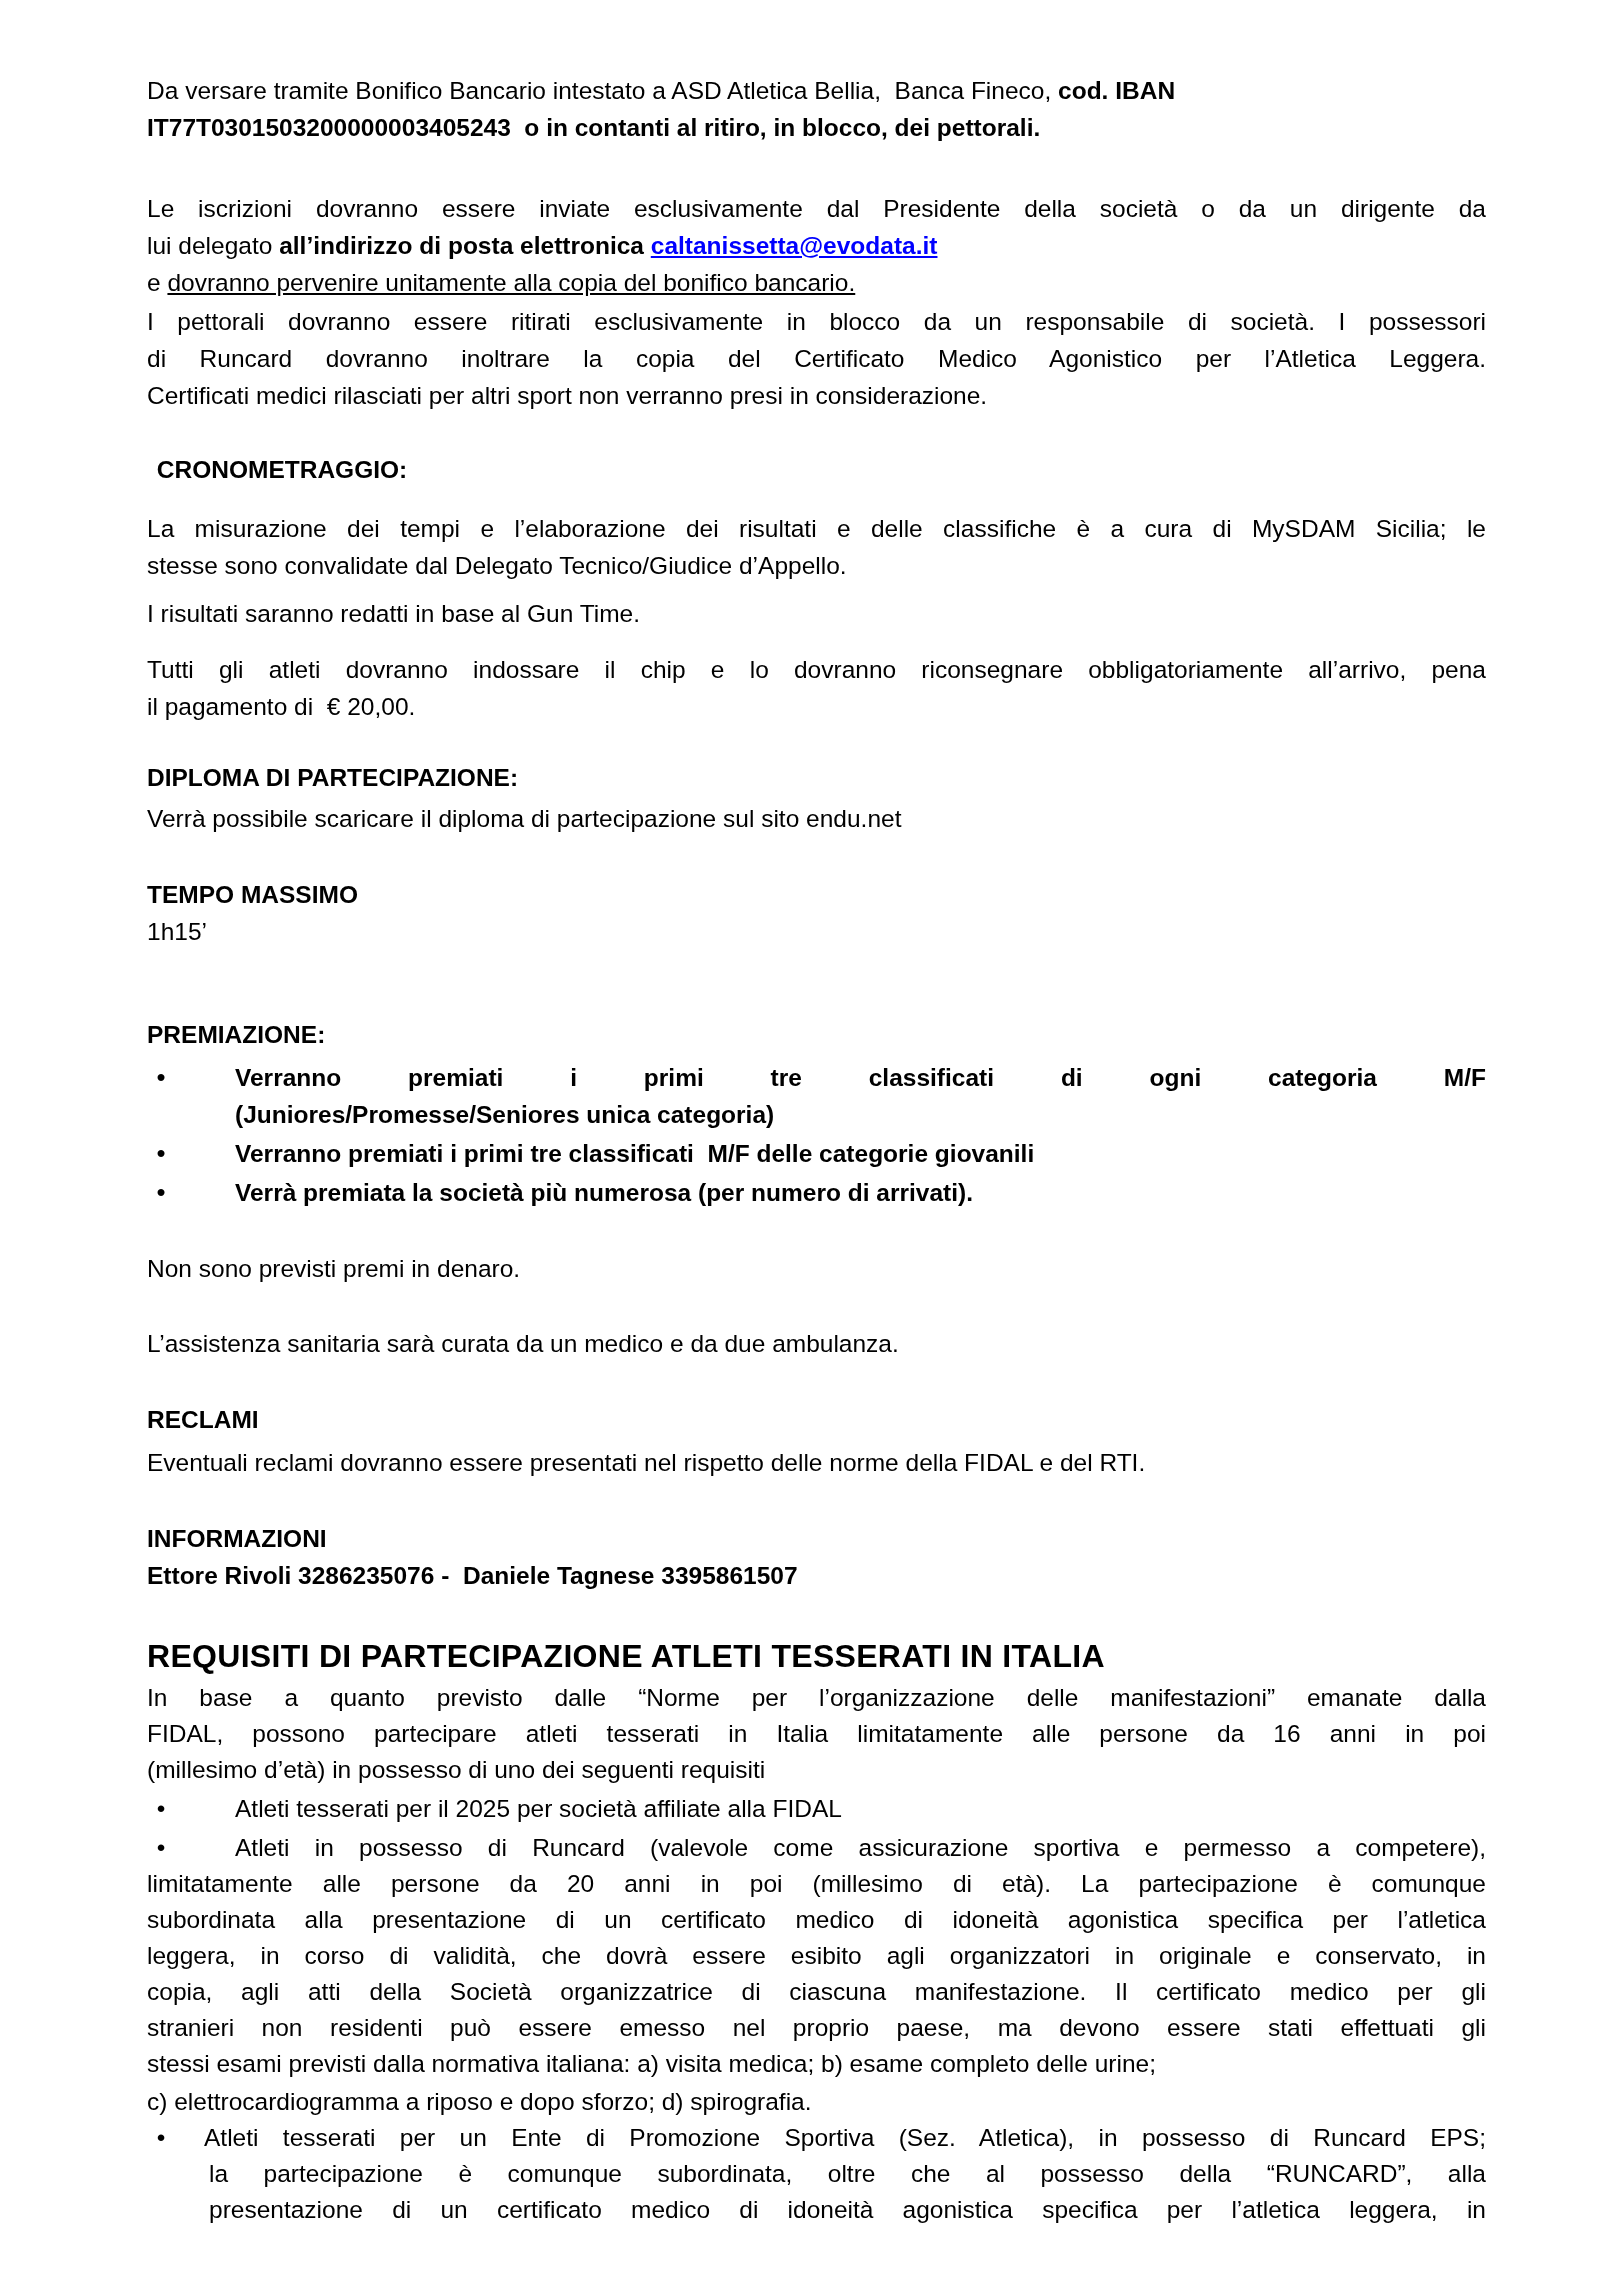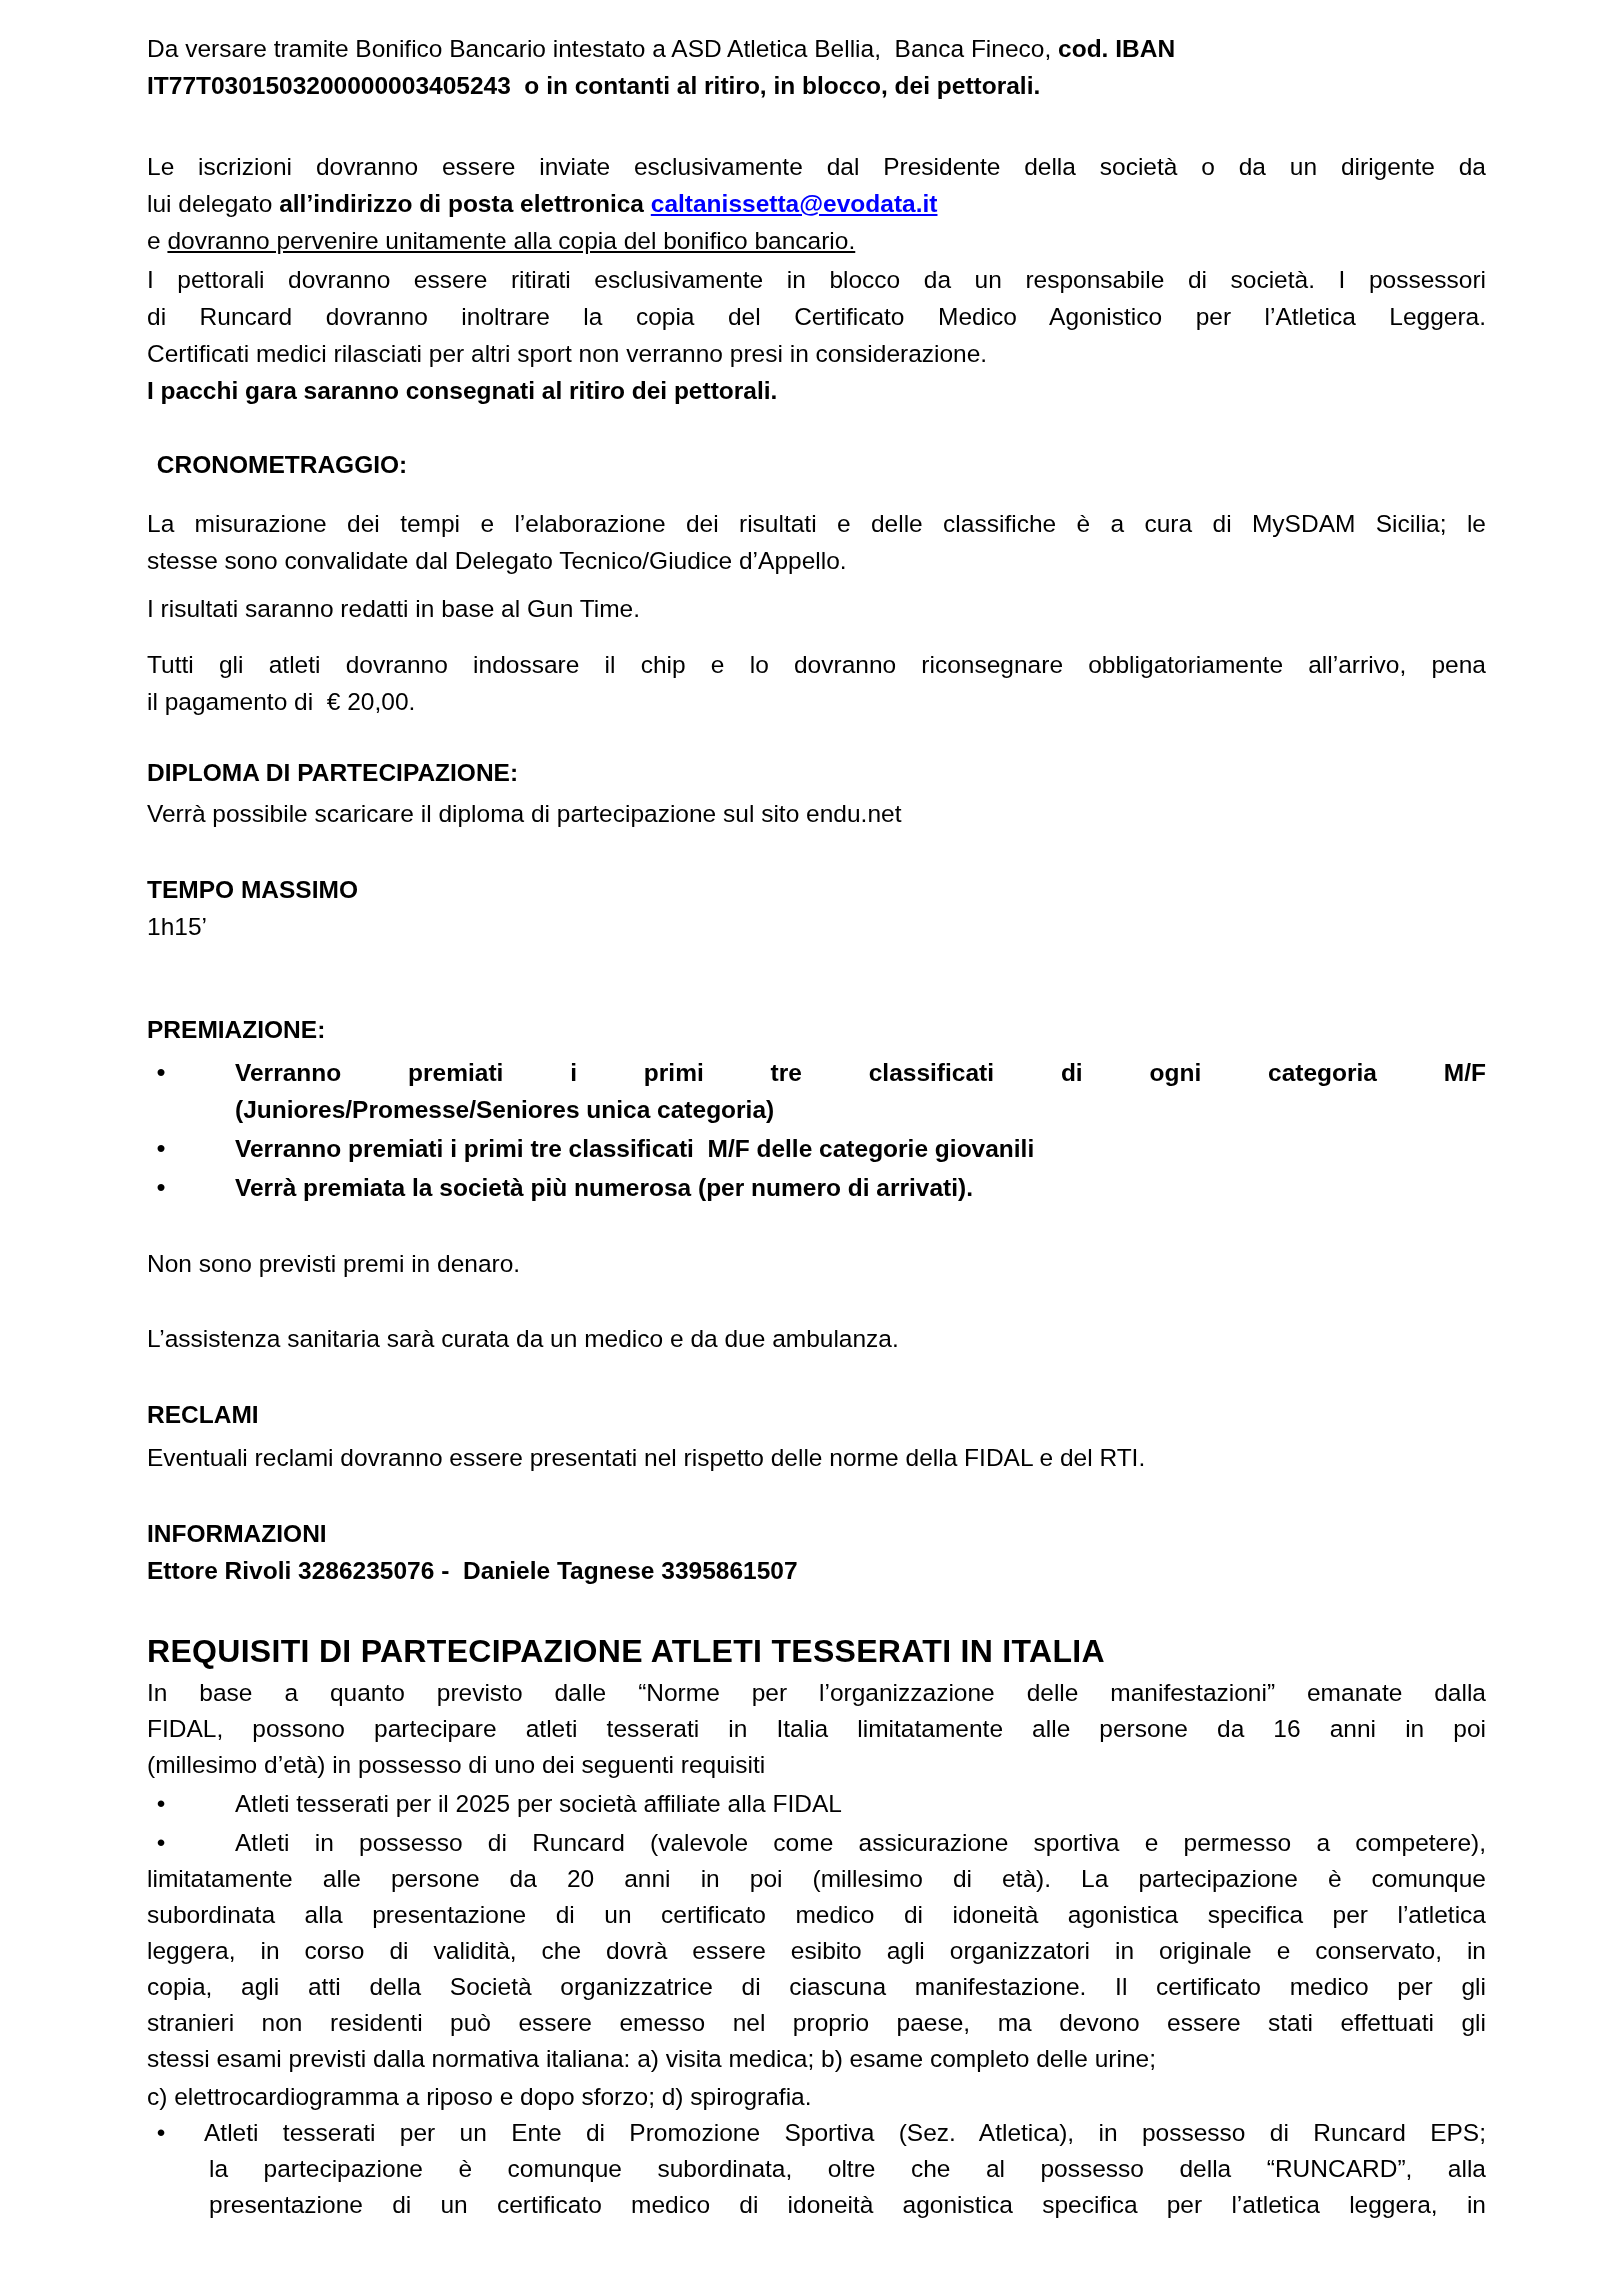--- a/index.html
+++ b/index.html
@@ -5,21 +5,21 @@
   html,body{margin:0;padding:0;}
   body{
     width:1621px;height:2293px;
     background:#ffffff;color:#000000;
     font-family:"Liberation Sans","DejaVu Sans",sans-serif;
     overflow:hidden;
   }
   .doc{
     box-sizing:border-box;
     width:100%;height:100%;
-    padding:30px 135px 0 147px;
+    padding:72px 135px 0 147px;
     font-size:24.5px;line-height:37px;
   }
   .block{margin:0;}
   .line{position:relative;min-height:1em;}
   .line.stretch{text-align:justify;text-align-last:justify;}
   .run{white-space:pre-wrap;}
   .run.b{font-weight:700;}
   .run.u{text-decoration:underline;}
   a.link{color:var(--link,#0000ff);text-decoration:underline;cursor:pointer;}
   .marker{position:absolute;top:0;}
@@ -37,23 +37,20 @@
     </div>
     <div class="block para" style="margin-top: 44px;">
       <div class="line stretch"><span class="run">Le iscrizioni dovranno essere inviate esclusivamente dal Presidente della società o da un dirigente da</span></div>
       <div class="line"><span class="run">lui delegato </span><span class="run b">all’indirizzo di posta elettronica </span><a class="run b u link">caltanissetta@evodata.it</a></div>
       <div class="line"><span class="run">e </span><span class="run u">dovranno pervenire unitamente alla copia del bonifico bancario.</span></div>
     </div>
     <div class="block para" style="margin-top: 2px;">
       <div class="line stretch"><span class="run">I pettorali dovranno essere ritirati esclusivamente in blocco da un responsabile di società. I possessori</span></div>
       <div class="line stretch"><span class="run">di Runcard dovranno inoltrare la copia del Certificato Medico Agonistico per l’Atletica Leggera.</span></div>
       <div class="line"><span class="run">Certificati medici rilasciati per altri sport non verranno presi in considerazione.</span></div>
-    </div>
-    <div class="block para">
-      <div class="line"><span class="run b">I pacchi gara saranno consegnati al ritiro dei pettorali.</span></div>
     </div>
     <div class="block heading" style="margin-top: 37px;">
       <div class="line" style="padding-left: 9.8px;"><span class="run b">CRONOMETRAGGIO:</span></div>
     </div>
     <div class="block para" style="margin-top: 21.6px;">
       <div class="line stretch"><span class="run">La misurazione dei tempi e l’elaborazione dei risultati e delle classifiche è a cura di MySDAM Sicilia; le</span></div>
       <div class="line"><span class="run">stesse sono convalidate dal Delegato Tecnico/Giudice d’Appello.</span></div>
     </div>
     <div class="block para" style="margin-top: 11.8px;">
       <div class="line"><span class="run">I risultati saranno redatti in base al Gun Time.</span></div>

